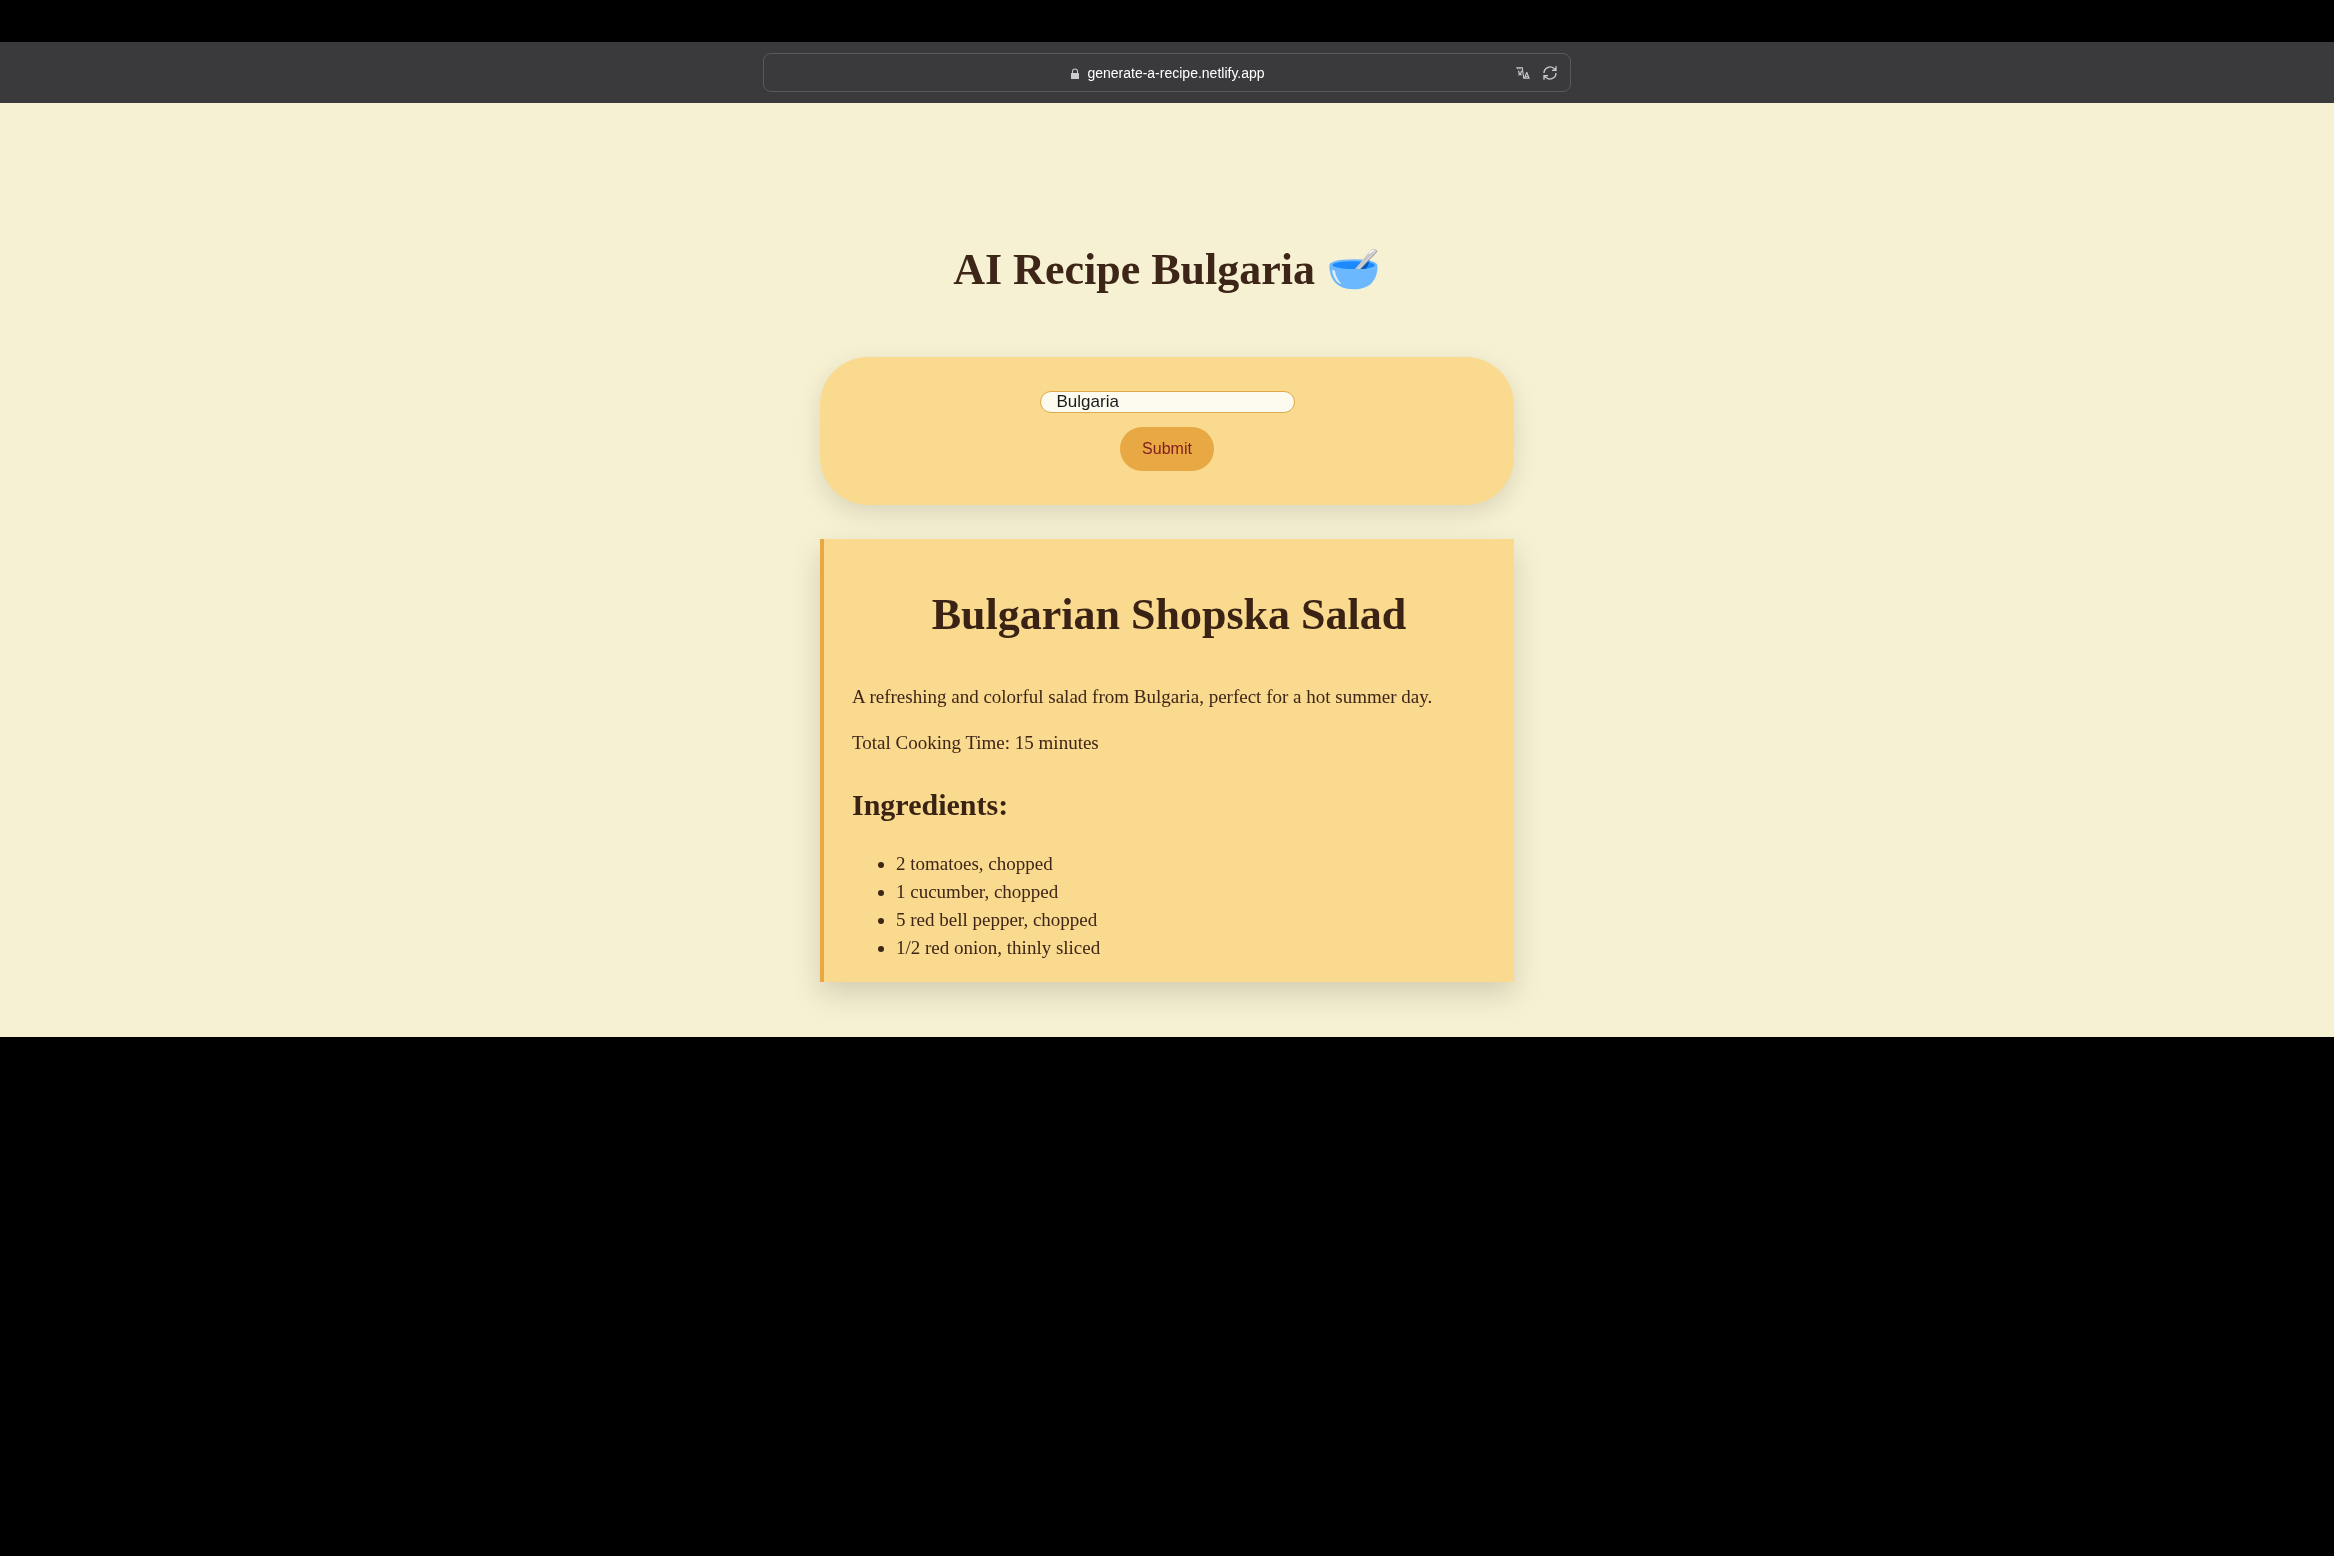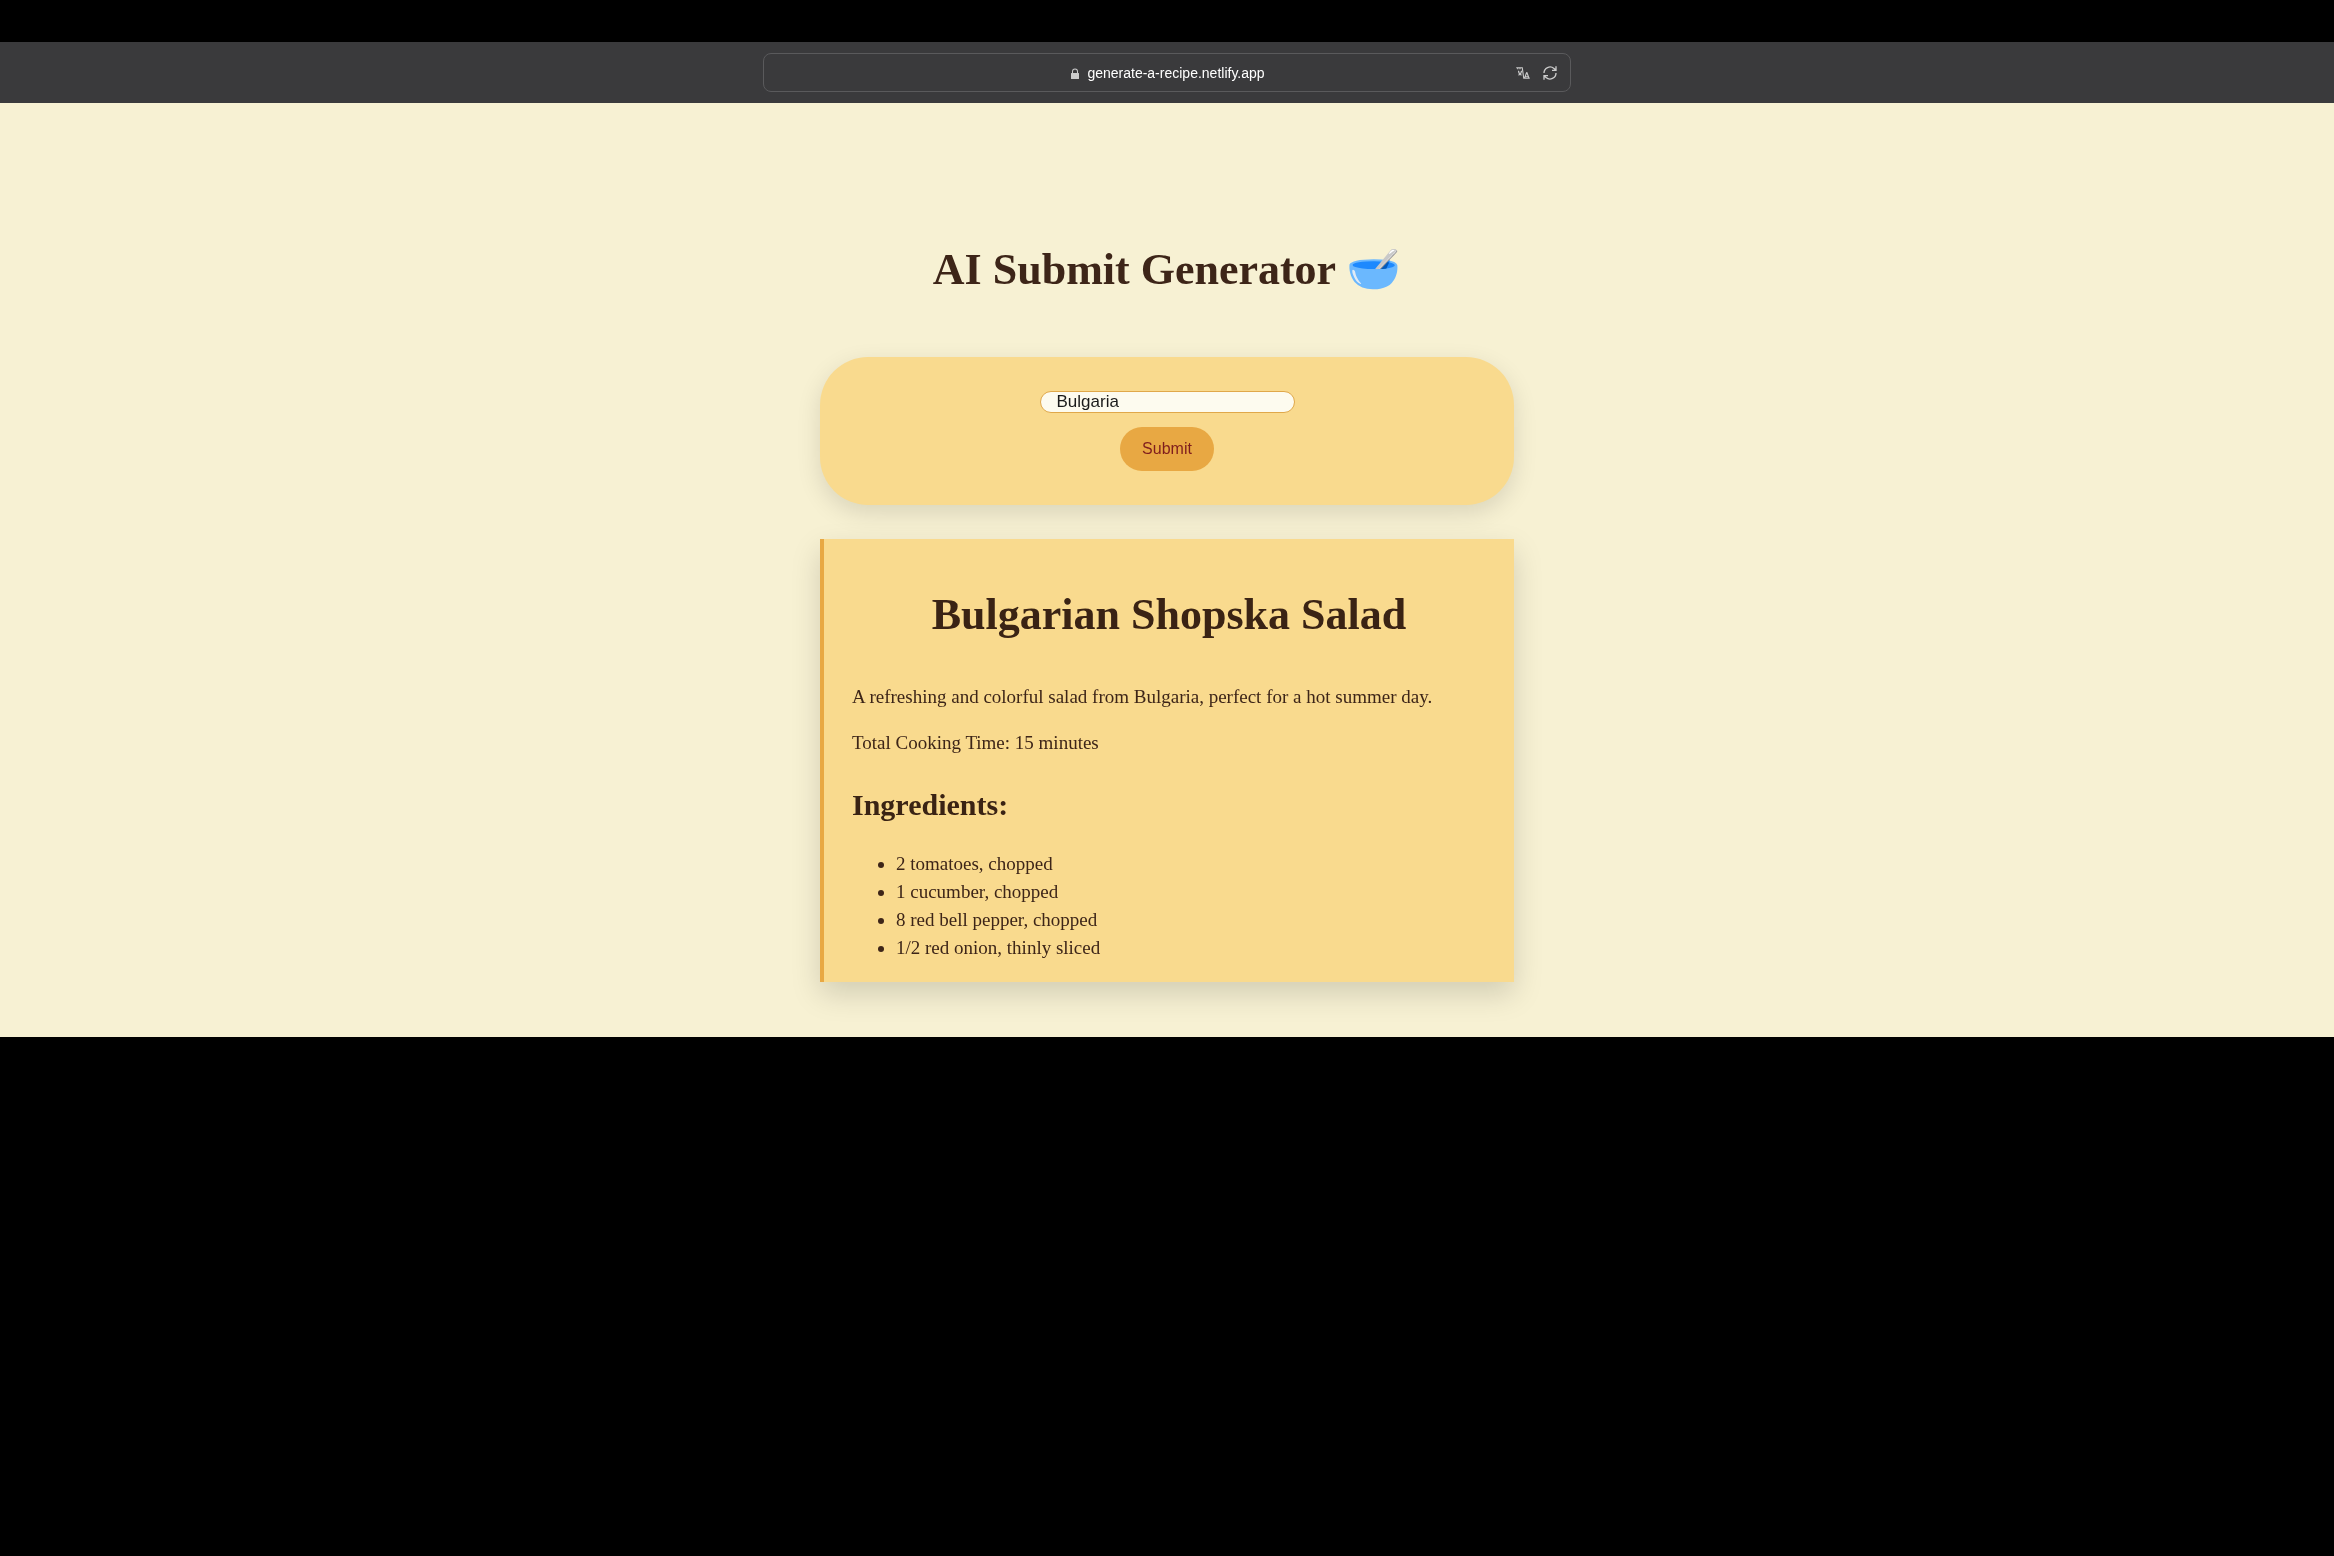--- a/index.html
+++ b/index.html
@@ -173,32 +173,32 @@
       <span>
         <svg class="icon-svg" width="16" height="16" viewBox="0 0 24 24" fill="none" stroke="#ccc" stroke-width="2">
           <path d="M21 2v6h-6M3 12a9 9 0 0115-6.7L21 8M3 22v-6h6M21 12a9 9 0 01-15 6.7L3 16"></path>
         </svg>
       </span>
     </span>
   </div>
 </div>
 
 <div class="page-body">
-  <h1 class="page-title">AI Submit Generator 🥣</h1>
+  <h1 class="page-title">AI Recipe Bulgaria 🥣</h1>
 
   <div class="input-card">
     <input type="text" class="text-input" value="Bulgaria" style="">
     <button class="submit-btn">Submit</button>
   </div>
 
   <div class="recipe-card">
     <h2 class="recipe-title">Bulgarian Shopska Salad</h2>
     <p class="recipe-desc">A refreshing and colorful salad from Bulgaria, perfect for a hot summer day.</p>
     <p class="recipe-time">Total Cooking Time: 15 minutes</p>
     <h3 class="ingredients-heading">Ingredients:</h3>
     <ul class="ingredients-list">
       <li>2 tomatoes, chopped</li>
       <li>1 cucumber, chopped</li>
-      <li>8 red bell pepper, chopped</li>
+      <li>5 red bell pepper, chopped</li>
       <li>1/2 red onion, thinly sliced</li>
     </ul>
   </div>
 </div>
 
 </body></html>

